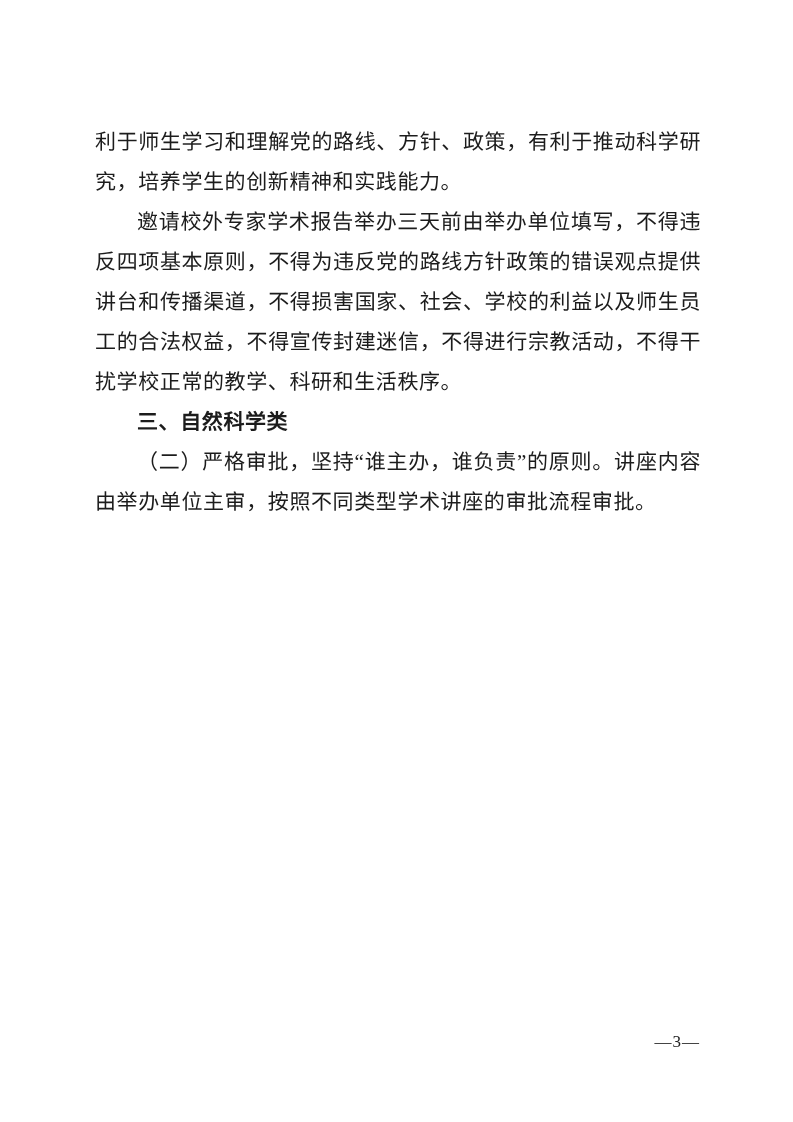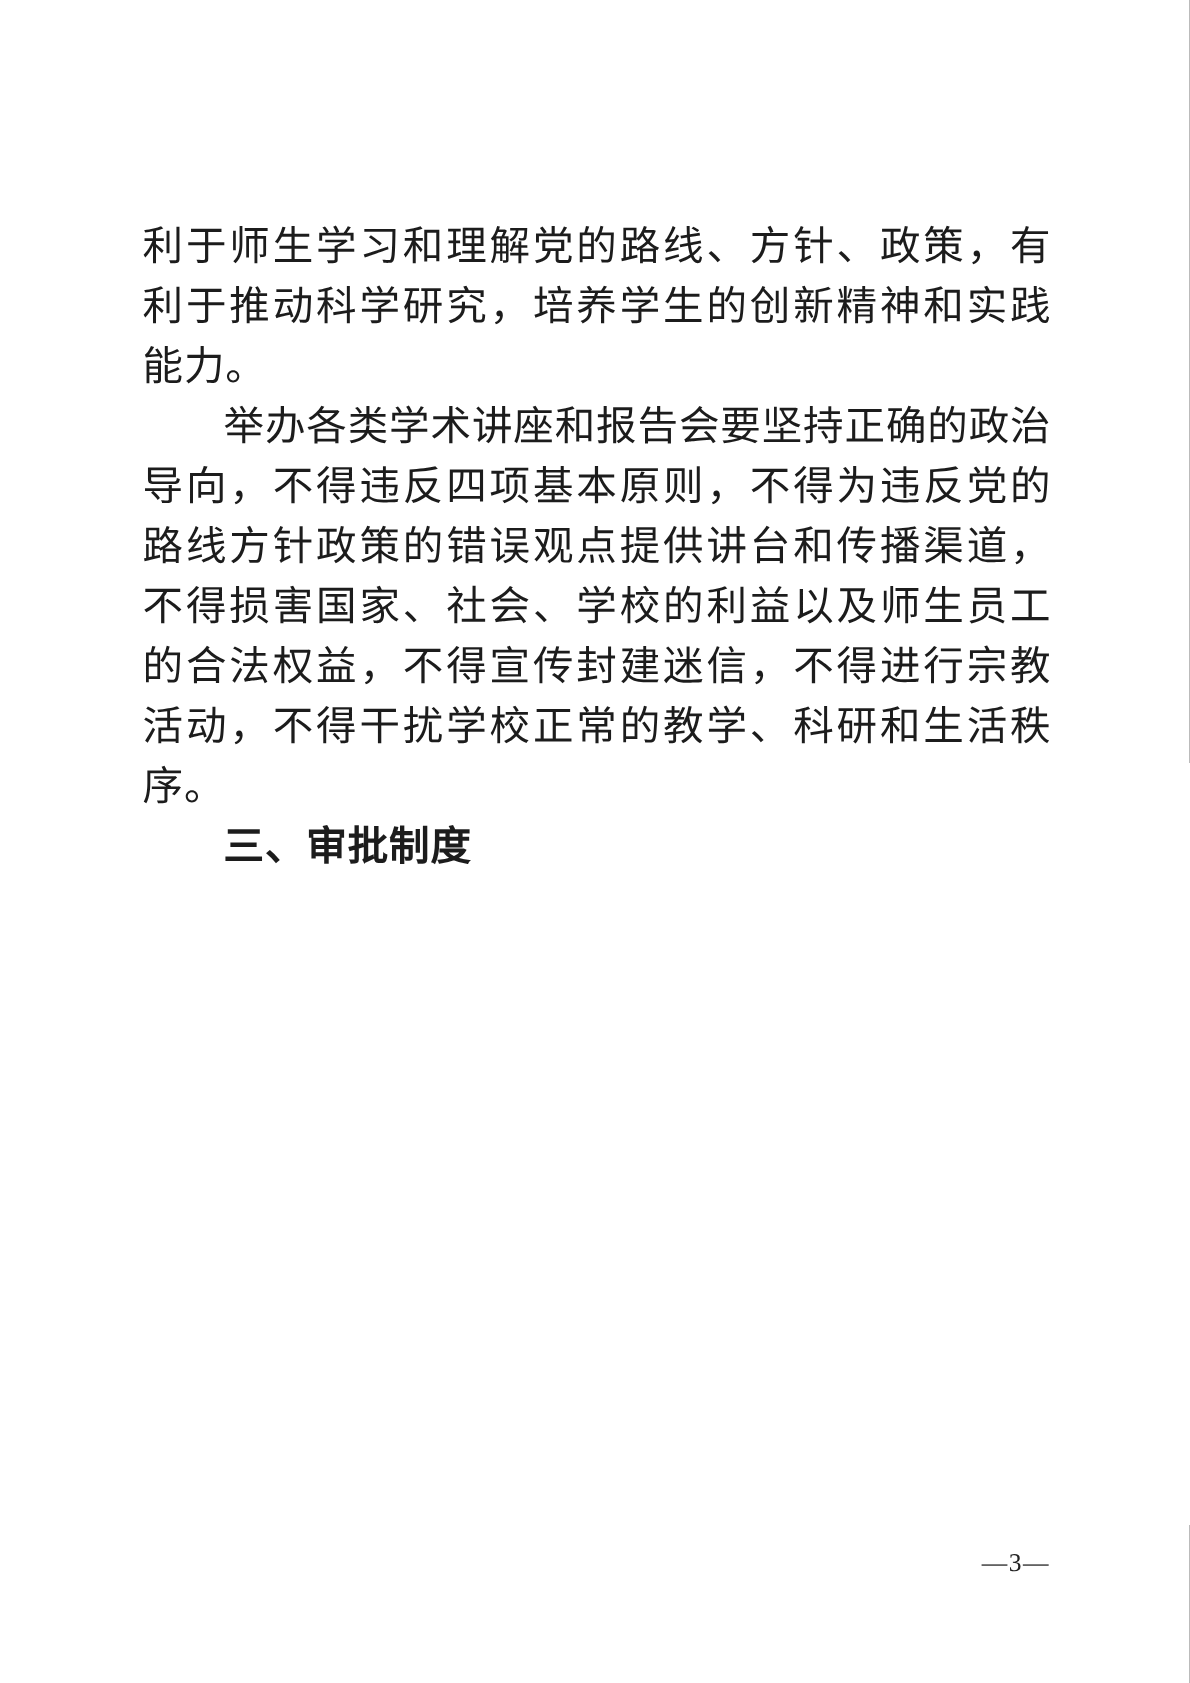--- a/index.html
+++ b/index.html
@@ -13,23 +13,23 @@
     height: 1122px;
     margin: 0 auto;
     background: #ffffff;
     overflow: hidden;
     font-family: "Liberation Serif", "DejaVu Serif", serif;
     color: #1c1c1c;
   }
   .text-block {
     position: absolute;
     left: 95px;
-    top: 144px;
+    top: 122px;
     width: 606px;
-    font-size: 27px;
+    font-size: 21px;
     line-height: 40px;
     text-align: justify;
     letter-spacing: 0.6px;
   }
   .para {
     margin: 0;
     text-indent: 2em;
   }
   .para.continuation {
     text-indent: 0;
@@ -45,17 +45,18 @@
     letter-spacing: 1px;
     color: #222;
   }
 </style>
 </head>
 <body>
 
 <div class="page">
   <div class="text-block">
     <p class="para continuation">利于师生学习和理解党的路线、方针、政策，有利于推动科学研究，培养学生的创新精神和实践能力。</p>
-    <p class="para">举办各类学术讲座和报告会要坚持正确的政治导向，不得违反四项基本原则，不得为违反党的路线方针政策的错误观点提供讲台和传播渠道，不得损害国家、社会、学校的利益以及师生员工的合法权益，不得宣传封建迷信，不得进行宗教活动，不得干扰学校正常的教学、科研和生活秩序。</p>
-    <p class="para heading">三、审批制度</p>
+    <p class="para">邀请校外专家学术报告举办三天前由举办单位填写，不得违反四项基本原则，不得为违反党的路线方针政策的错误观点提供讲台和传播渠道，不得损害国家、社会、学校的利益以及师生员工的合法权益，不得宣传封建迷信，不得进行宗教活动，不得干扰学校正常的教学、科研和生活秩序。</p>
+    <p class="para heading">三、自然科学类</p>
+    <p class="para">（二）严格审批，坚持“谁主办，谁负责”的原则。讲座内容由举办单位主审，按照不同类型学术讲座的审批流程审批。</p>
   </div>
   <div class="page-number">—3—</div>
 </div>
 
 </body></html>

